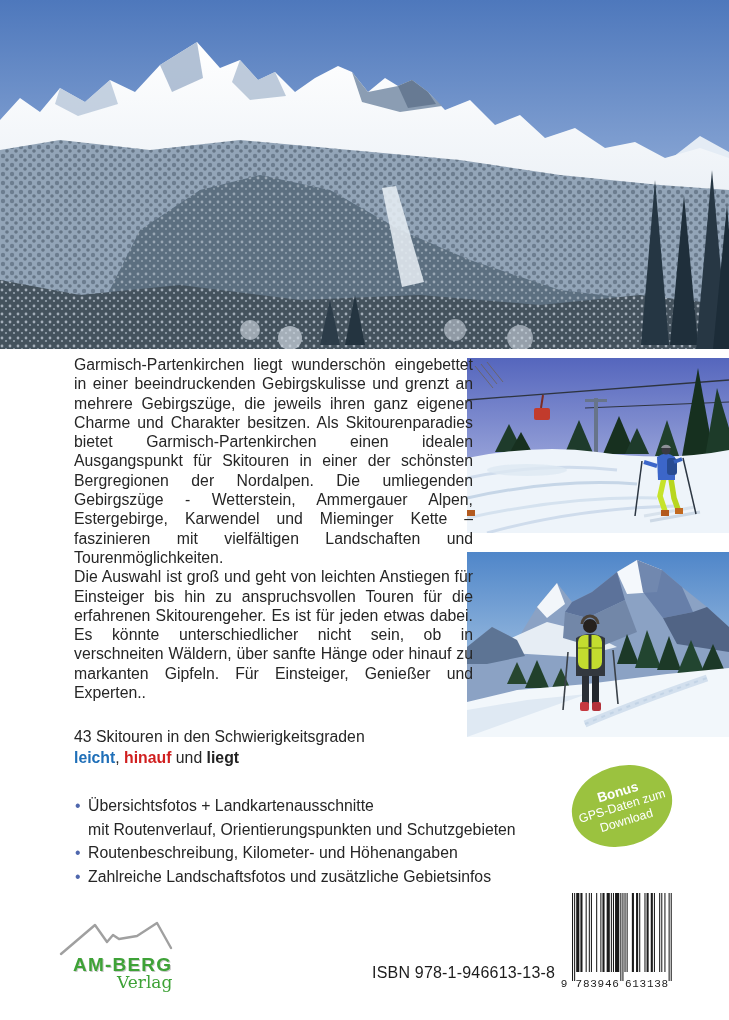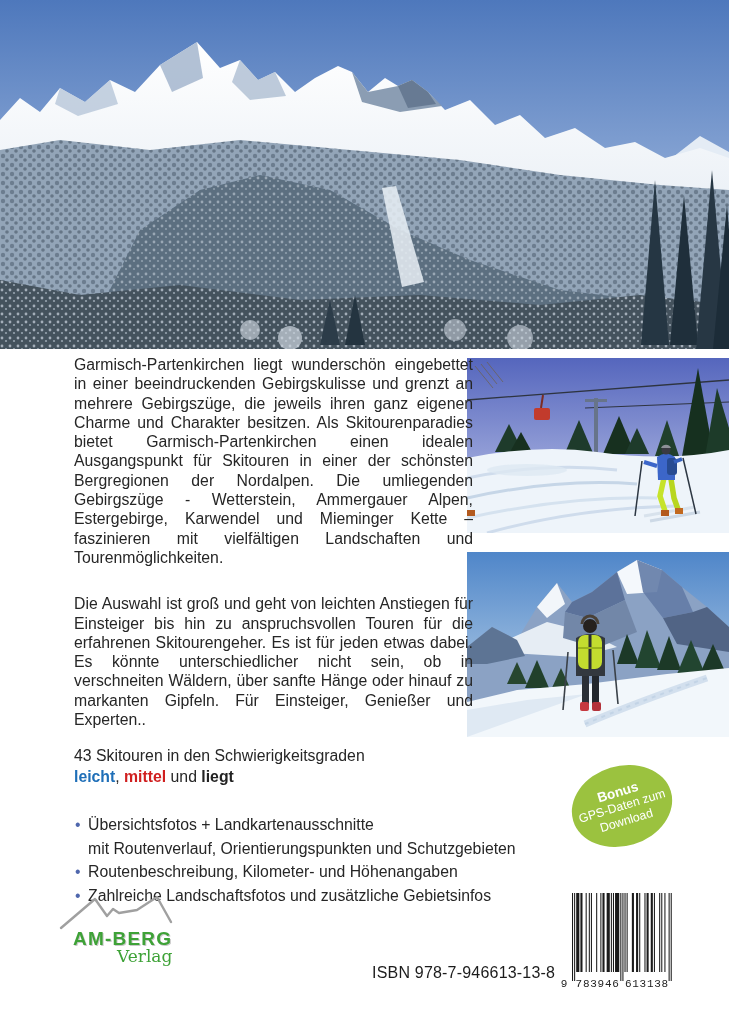--- a/index.html
+++ b/index.html
@@ -8,42 +8,42 @@
 
   .photo{position:absolute;overflow:hidden;}
   .photo svg{display:block;width:100%;height:100%;}
   #hero-photo{left:0;top:0;width:729px;height:349px;}
   #photo-skilift{left:467px;top:358px;width:262px;height:175px;}
   #photo-viewpoint{left:467px;top:552px;width:262px;height:185px;}
 
   .text-col{position:absolute;left:74px;top:355px;width:399px;color:#262626;
             font-size:15.8px;line-height:19.3px;}
   .para{margin:0;text-align:justify;hyphens:none;}
-  #para-selection{margin-top:27px;}
-  .count-block{margin-top:17px;line-height:20.5px;}
+  #para-selection{margin-top:0;}
+  .count-block{margin-top:25px;line-height:20.5px;}
   .count-block p{margin:0;}
   .lvl{font-weight:bold;}
   .lvl-easy{color:#1f6fb8;}
   .lvl-medium{color:#d01f1f;}
   .lvl-hard{color:#222222;}
 
   .features{margin:26px 0 0 0;padding:0;list-style:none;width:468px;
             line-height:23.4px;font-size:15.8px;color:#262626;}
   .features li{position:relative;padding-left:14px;}
   .features li::before{content:"\2022";position:absolute;left:1px;color:#4f67ad;}
   .feature-line2{display:block;}
 
   .bonus-badge{position:absolute;left:571px;top:766px;width:102px;height:80px;
                background:#9bc23f;border-radius:50%;transform:rotate(-17deg);
                display:flex;flex-direction:column;align-items:center;justify-content:center;
                color:#ffffff;text-align:center;}
   .badge-l1{font-weight:bold;font-size:13.5px;line-height:15px;}
   .badge-l2,.badge-l3{font-size:12.3px;line-height:14.5px;white-space:nowrap;}
 
-  .publisher-logo{position:absolute;left:57px;top:892px;width:130px;height:84px;}
+  .publisher-logo{position:absolute;left:57px;top:918px;width:130px;height:84px;}
   .logo-ridge{position:absolute;left:0;top:0;width:122px;height:38px;}
   .logo-name{position:absolute;left:16px;top:36px;font-size:19px;font-weight:bold;
              color:#3ea237;letter-spacing:1.2px;text-shadow:1px 1px 0 #c9c9c9;}
   .logo-type{position:absolute;left:60px;top:54px;font-size:17px;color:#3ea237;
              font-family:"DejaVu Serif", serif;}
 
   .isbn-label{position:absolute;left:372px;top:964px;font-size:16px;color:#1c1c1c;
               letter-spacing:0.2px;}
   .barcode{position:absolute;left:558px;top:892px;width:120px;height:97px;}
 </style>
@@ -198,21 +198,21 @@
       <path d="M115,72 A8,8 0 0 1 131,72" fill="none" stroke="#4a4138" stroke-width="3"></path>
     </svg>
   </div>
 
   <div class="text-col">
     <p class="para" id="para-intro">Garmisch-Partenkirchen liegt wunderschön eingebettet in einer beeindruckenden Gebirgskulisse und grenzt an mehrere Gebirgszüge, die jeweils ihren ganz eigenen Charme und Charakter besitzen. Als Skitourenparadies bietet Garmisch-Partenkirchen einen idealen Ausgangspunkt für Skitouren in einer der schönsten Bergregionen der Nordalpen. Die umliegenden Gebirgszüge - Wetterstein, Ammergauer Alpen, Estergebirge, Karwendel und Mieminger Kette – faszinieren mit vielfältigen Landschaften und Tourenmöglichkeiten.</p>
     <p class="para" id="para-selection">Die Auswahl ist groß und geht von leichten Anstiegen für Einsteiger bis hin zu anspruchsvollen Touren für die erfahrenen Skitourengeher. Es ist für jeden etwas dabei. Es könnte unterschiedlicher nicht sein, ob in verschneiten Wäldern, über sanfte Hänge oder hinauf zu markanten Gipfeln. Für Einsteiger, Genießer und Experten..</p>
 
     <div class="count-block">
       <p>43 Skitouren in den Schwierigkeitsgraden</p>
-      <p><span class="lvl lvl-easy">leicht</span><span>,</span> <span class="lvl lvl-medium">mittel</span> <span>und</span> <span class="lvl lvl-hard">liegt</span></p>
+      <p><span class="lvl lvl-easy">leicht</span><span>,</span> <span class="lvl lvl-medium">hinauf</span> <span>und</span> <span class="lvl lvl-hard">liegt</span></p>
     </div>
 
     <ul class="features">
       <li>
         <span>Übersichtsfotos + Landkartenausschnitte</span>
         <span class="feature-line2">mit Routenverlauf, Orientierungspunkten und Schutzgebieten</span>
       </li>
       <li><span>Routenbeschreibung, Kilometer- und Höhenangaben</span></li>
       <li><span>Zahlreiche Landschaftsfotos und zusätzliche Gebietsinfos</span></li>
     </ul>
@@ -225,21 +225,21 @@
   </div>
 
   <div class="publisher-logo">
     <svg class="logo-ridge" viewBox="0 0 122 38">
       <polyline points="4,36 38,7 50,24 56,17 62,21 80,18 100,5 114,30" fill="none" stroke="#a0a0a0" stroke-width="2.4" stroke-linejoin="round" stroke-linecap="round"></polyline>
     </svg>
     <div class="logo-name">AM-BERG</div>
     <div class="logo-type">Verlag</div>
   </div>
 
-  <div class="isbn-label">ISBN 978-7-946613-13-8</div>
+  <div class="isbn-label">ISBN 978-1-946613-13-8</div>
   <div class="barcode">
     <svg id="barcode-svg" viewBox="0 0 120 97" width="120" height="97">
         <rect x="14.00" y="1" width="1.05" height="88" fill="#1b1b1b"></rect>
         <rect x="16.10" y="1" width="1.05" height="88" fill="#1b1b1b"></rect>
         <rect x="18.20" y="1" width="3.15" height="79" fill="#1b1b1b"></rect>
         <rect x="22.40" y="1" width="2.10" height="79" fill="#1b1b1b"></rect>
         <rect x="27.65" y="1" width="1.05" height="79" fill="#1b1b1b"></rect>
         <rect x="30.80" y="1" width="1.05" height="79" fill="#1b1b1b"></rect>
         <rect x="32.90" y="1" width="1.05" height="79" fill="#1b1b1b"></rect>
         <rect x="38.15" y="1" width="1.05" height="79" fill="#1b1b1b"></rect>

